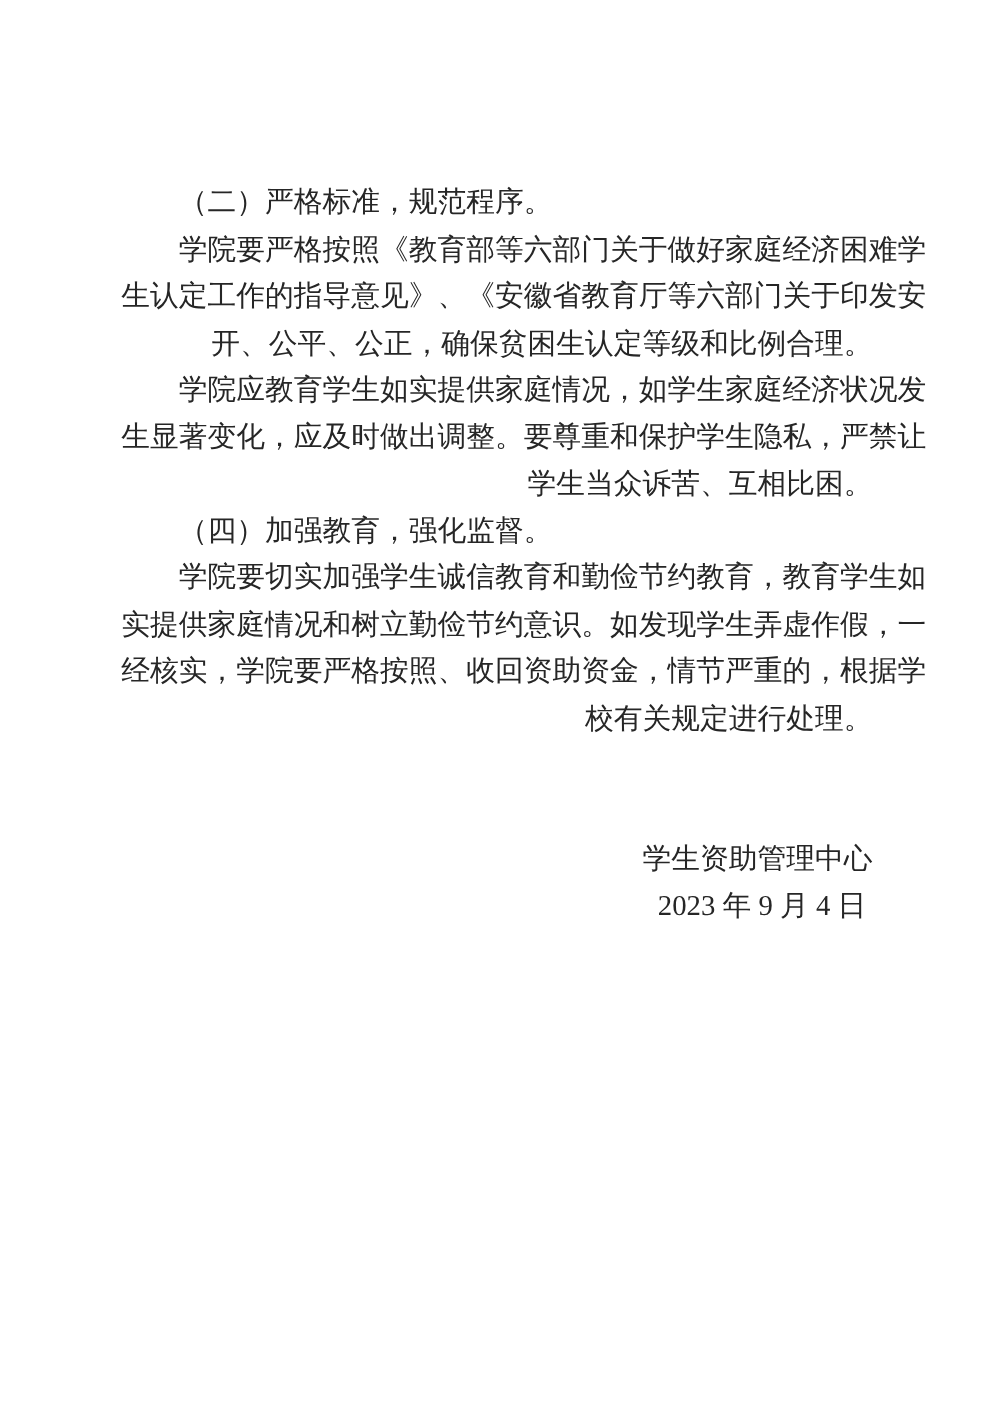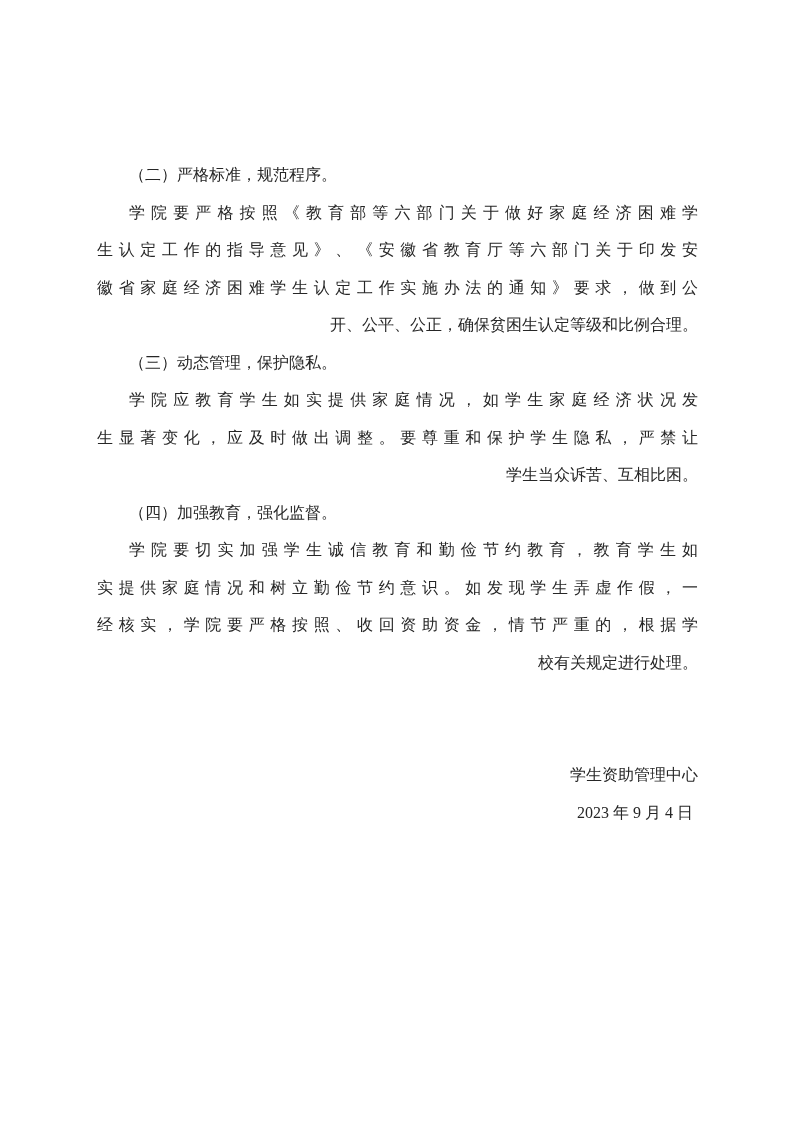--- a/index.html
+++ b/index.html
@@ -12,23 +12,23 @@
     width: 793px;
     height: 1122px;
     background: #ffffff;
     overflow: hidden;
     font-family: "Liberation Serif", "DejaVu Serif", serif;
     color: #262626;
   }
   .text-block {
     position: absolute;
     left: 97px;
-    top: 156px;
+    top: 143px;
     width: 601px;
-    font-size: 16px;
+    font-size: 23px;
     line-height: 37.5px;
     letter-spacing: 0;
   }
   .line {
     white-space: nowrap;
     height: 37.5px;
   }
   
   .line.heading {
     text-indent: 2em;
@@ -63,24 +63,22 @@
 </style>
 </head>
 <body>
 
 <div class="page">
   <div class="text-block">
 
     <div class="line heading">（二）严格标准，规范程序。</div>
     <div class="line first">学院要严格按照《教育部等六部门关于做好家庭经济困难学</div>
     <div class="line full">生认定工作的指导意见》、《安徽省教育厅等六部门关于印发安</div>
-    <div class="line full">徽省家庭经济困难学生认定工作实施办法的通知》要求，做到公</div>
     <div class="line end">开、公平、公正，确保贫困生认定等级和比例合理。</div>
 
-    <div class="line heading">（三）动态管理，保护隐私。</div>
     <div class="line first">学院应教育学生如实提供家庭情况，如学生家庭经济状况发</div>
     <div class="line full">生显著变化，应及时做出调整。要尊重和保护学生隐私，严禁让</div>
     <div class="line end">学生当众诉苦、互相比困。</div>
 
     <div class="line heading">（四）加强教育，强化监督。</div>
     <div class="line first">学院要切实加强学生诚信教育和勤俭节约教育，教育学生如</div>
     <div class="line full">实提供家庭情况和树立勤俭节约意识。如发现学生弄虚作假，一</div>
     <div class="line full">经核实，学院要严格按照、收回资助资金，情节严重的，根据学</div>
     <div class="line end">校有关规定进行处理。</div>
 

